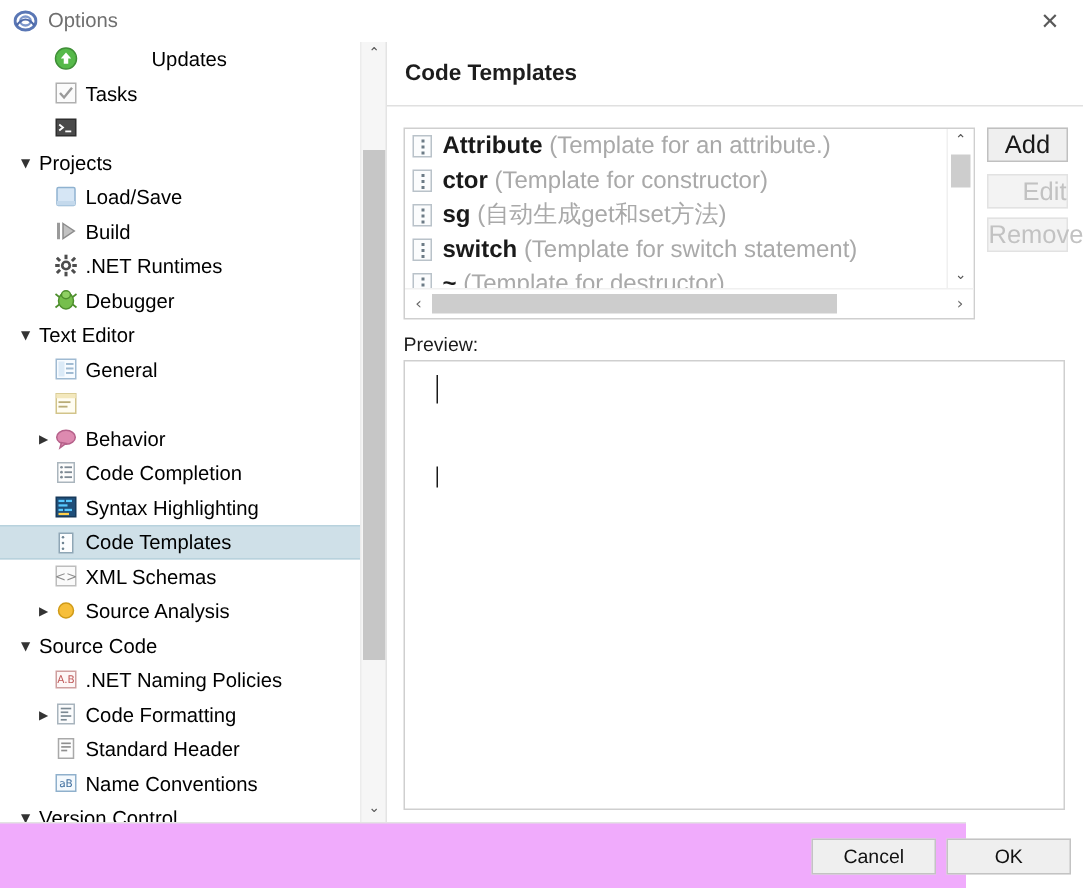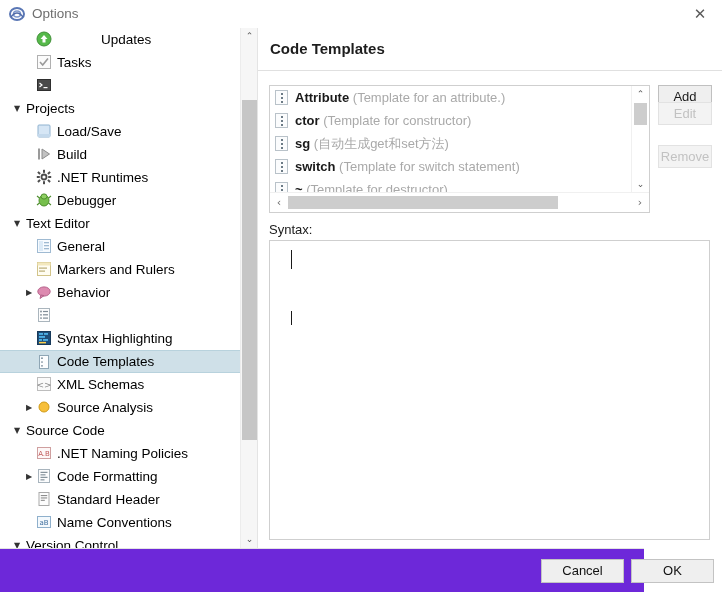--- a/index.html
+++ b/index.html
@@ -177,21 +177,21 @@
     height: 107px;
     overflow: hidden;
   }
   .tpl-row {
     position: relative;
     height: 23px;
     line-height: 23px;
     padding-left: 25px;
     white-space: nowrap;
     cursor: default;
-    font-size: 13px;
+    font-size: 16px;
   }
   .tpl-icon {
     position: absolute;
     left: 5px; top: 4px;
     width: 13px; height: 15px;
     box-sizing: border-box;
     border: 1px solid #b9c2c9;
     background: #fbfcfd;
   }
   .tpl-icon i {
@@ -240,35 +240,35 @@
     font-family: "DejaVu Sans", sans-serif;
     cursor: default;
   }
 
   
   .side-btn {
     position: absolute;
     left: 400px;
     width: 54px; height: 23px;
     box-sizing: border-box;
-    font-size: 13px;
+    font-size: 17px;
     text-align: center;
     line-height: 21px;
     border: 1px solid #c0c0c0;
     background: #efefef;
     color: #1a1a1a;
     cursor: default;
   }
   .side-btn.disabled {
     color: #c2c2c2;
     border-color: #e2e2e2;
     background: #f3f3f3;
   }
   #btn-add { top: 57px; }
-  #btn-edit { top: 74px; }
+  #btn-edit { top: 88px; text-align: right; }
   #btn-remove { top: 117px; }
 
   
   #preview-label {
     position: absolute;
     left: 11px; top: 194px;
     font-size: 13px;
     color: #1a1a1a;
   }
   #preview-box {
@@ -285,21 +285,21 @@
     background: #1a1a1a;
   }
   #caret-1 { left: 21px; top: 9px; height: 19px; }
   #caret-2 { left: 21px; top: 70px; height: 14px; }
 
   
   #footer {
     position: absolute;
     left: 0; top: 548px;
     width: 644px; height: 44px;
-    background: #6d28d9;
+    background: #f0abfc;
     border-top: 1px solid #e3e3e3;
   }
   .footer-btn {
     position: absolute;
     top: 10px;
     width: 83px; height: 24px;
     box-sizing: border-box;
     border: 1px solid #c3c3c3;
     background: #efefef;
     font-size: 13px;
@@ -407,21 +407,20 @@
           </svg></span>
         <span class="tree-label" style="left: 57px;">General</span>
       </div>
       <div class="tree-row">
         <span class="tree-icon" style="left: 36px;"><svg width="16" height="16" viewBox="0 0 16 16">
             <rect x="1.5" y="1.5" width="13" height="13" fill="#fffdf2" stroke="#d2c48a"></rect>
             <rect x="1.5" y="1.5" width="13" height="3" fill="#f3e8bd"></rect>
             <rect x="3" y="6.5" width="8" height="1.2" fill="#b9ac76"></rect>
             <rect x="3" y="9.5" width="6" height="1.2" fill="#b9ac76"></rect>
           </svg></span>
-        <span class="tree-label" style="left: 57px;">Markers and Rulers</span>
       </div>
       <div class="tree-row">
         <span class="expander" style="left: 22px;">▶</span>
         <span class="tree-icon" style="left: 36px;"><svg width="16" height="16" viewBox="0 0 16 16">
             <ellipse cx="8" cy="7.5" rx="6.2" ry="4.6" fill="#dd8ab0" stroke="#b5618a"></ellipse>
             <path d="M5 11 L4 14.5 L8 11.6 Z" fill="#dd8ab0" stroke="#b5618a"></path>
           </svg></span>
         <span class="tree-label" style="left: 57px;">Behavior</span>
       </div>
       <div class="tree-row">
@@ -429,20 +428,21 @@
             <rect x="2.5" y="1.5" width="11" height="13" fill="#fdfdfd" stroke="#aab5bd"></rect>
             <g fill="#7f8b95">
               <circle cx="5" cy="4.5" r="0.9"></circle>
               <circle cx="5" cy="7.8" r="0.9"></circle>
               <circle cx="5" cy="11.1" r="0.9"></circle>
               <rect x="7" y="3.9" width="5" height="1.2"></rect>
               <rect x="7" y="7.2" width="5" height="1.2"></rect>
               <rect x="7" y="10.5" width="5" height="1.2"></rect>
             </g>
           </svg></span>
+        <span class="tree-label" style="left: 57px;">Code Completion</span>
       </div>
       <div class="tree-row">
         <span class="tree-icon" style="left: 36px;"><svg width="16" height="16" viewBox="0 0 16 16">
             <rect x="1.5" y="1.5" width="13" height="13" fill="#1f4e79" stroke="#16395a"></rect>
             <g fill="#57c8ff">
               <rect x="3" y="3.2" width="4" height="1.5"></rect>
               <rect x="8" y="3.2" width="4" height="1.5"></rect>
               <rect x="3" y="6.2" width="6" height="1.5"></rect>
               <rect x="3" y="9.2" width="3" height="1.5"></rect>
               <rect x="7" y="9.2" width="5" height="1.5"></rect>
@@ -575,21 +575,21 @@
         <div class="hsb-arrow" style="left:0">‹</div>
         <div id="tpl-hsb-thumb"></div>
         <div class="hsb-arrow" style="right:0">›</div>
       </div>
     </div>
 
     <div class="side-btn" id="btn-add">Add</div>
     <div class="side-btn disabled" id="btn-edit">Edit</div>
     <div class="side-btn disabled" id="btn-remove">Remove</div>
 
-    <div id="preview-label">Syntax:</div>
+    <div id="preview-label">Preview:</div>
     <div id="preview-box">
       <div class="caret" id="caret-1"></div>
       <div class="caret" id="caret-2"></div>
     </div>
 
   </div>
 </div>
 
 <div id="footer">
   <div class="footer-btn" id="btn-cancel">Cancel</div>

